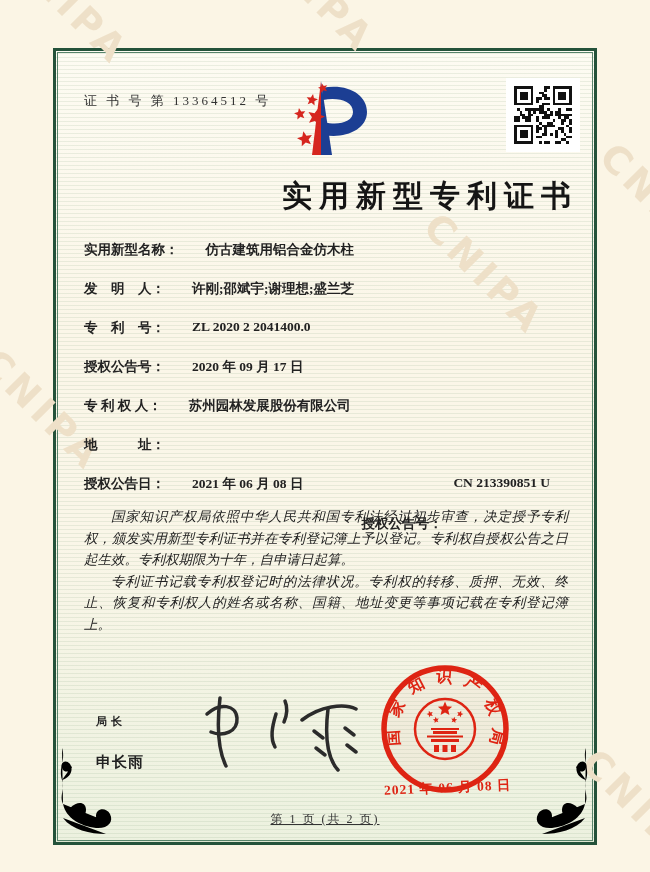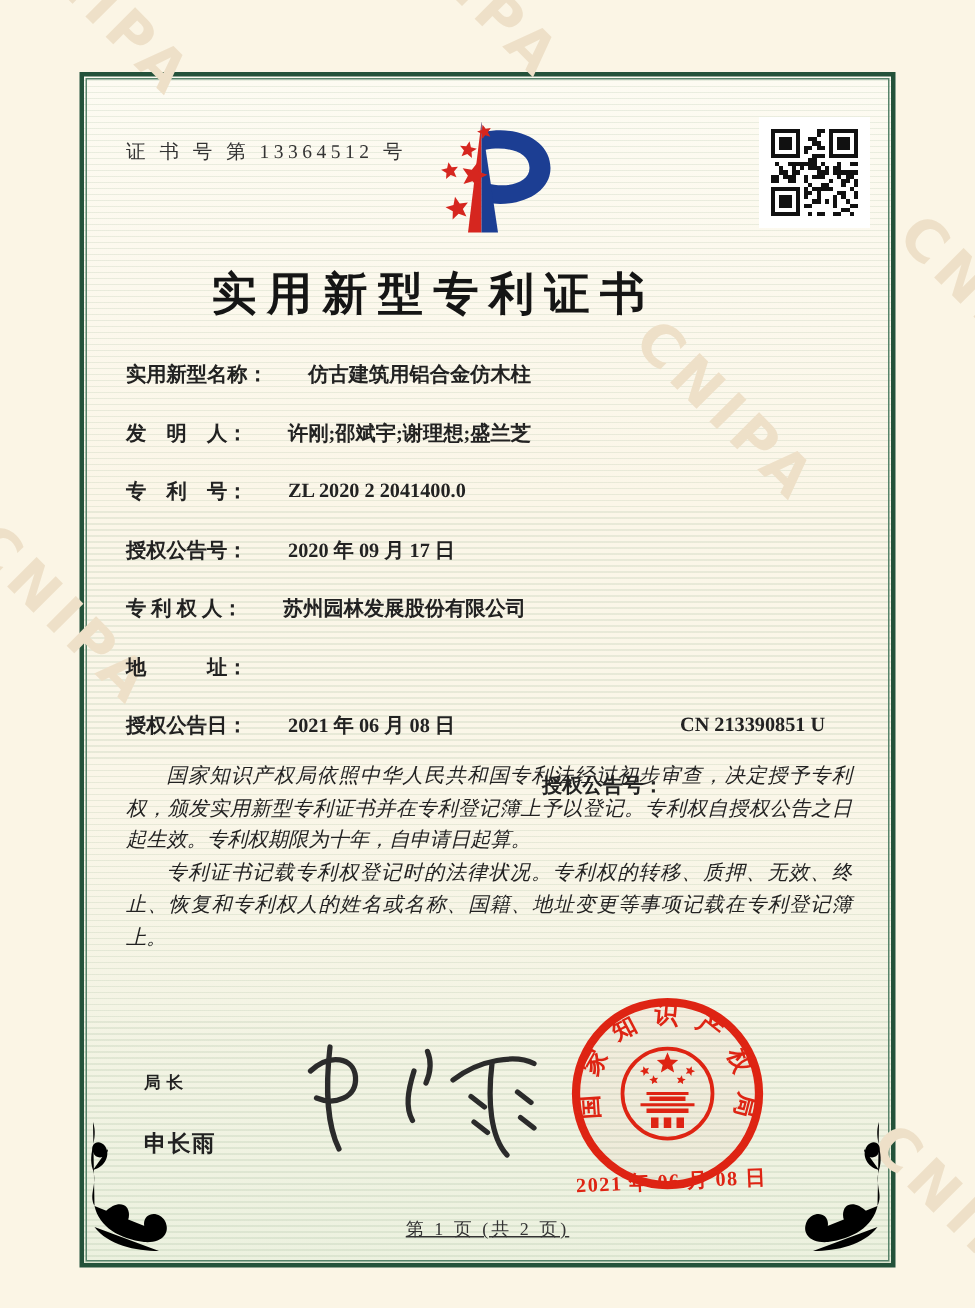--- a/index.html
+++ b/index.html
@@ -35,21 +35,21 @@
     font-size:13px; letter-spacing:3px; color:#333;
   }
   .logo{position:absolute; left:276px; top:74px; width:100px; height:88px;}
   .qr-box{
     position:absolute; left:506px; top:78px; width:74px; height:74px;
     background:#fff; display:flex; align-items:center; justify-content:center;
   }
   .qr-box svg{width:58px; height:58px; shape-rendering:crispEdges;}
   .title{
     position:absolute; left:0; top:176px; width:578px; margin:0;
-    text-align:center; font-size:30px; font-weight:700; letter-spacing:7px; color:#151515;
+    text-align:right; font-size:30px; font-weight:700; letter-spacing:7px; color:#151515;
   }
   .fields{position:absolute; left:84px; top:241px; width:486px;}
   .frow{height:39px; display:flex; align-items:flex-start; font-size:13.5px; font-weight:600; color:#222;}
   .flabel{white-space:pre; margin-right:27px;}
   .fvalue{white-space:pre;}
   .grant .flabel2{white-space:pre; margin-left:58px; margin-right:11px;margin-top:40px;}
   .body-text{position:absolute; left:84px; top:506px; width:484px;}
   .body-text p{
     margin:0; font-size:13.5px; line-height:1.6; text-align:justify;
     text-indent:2em; font-style:italic; color:#222;

